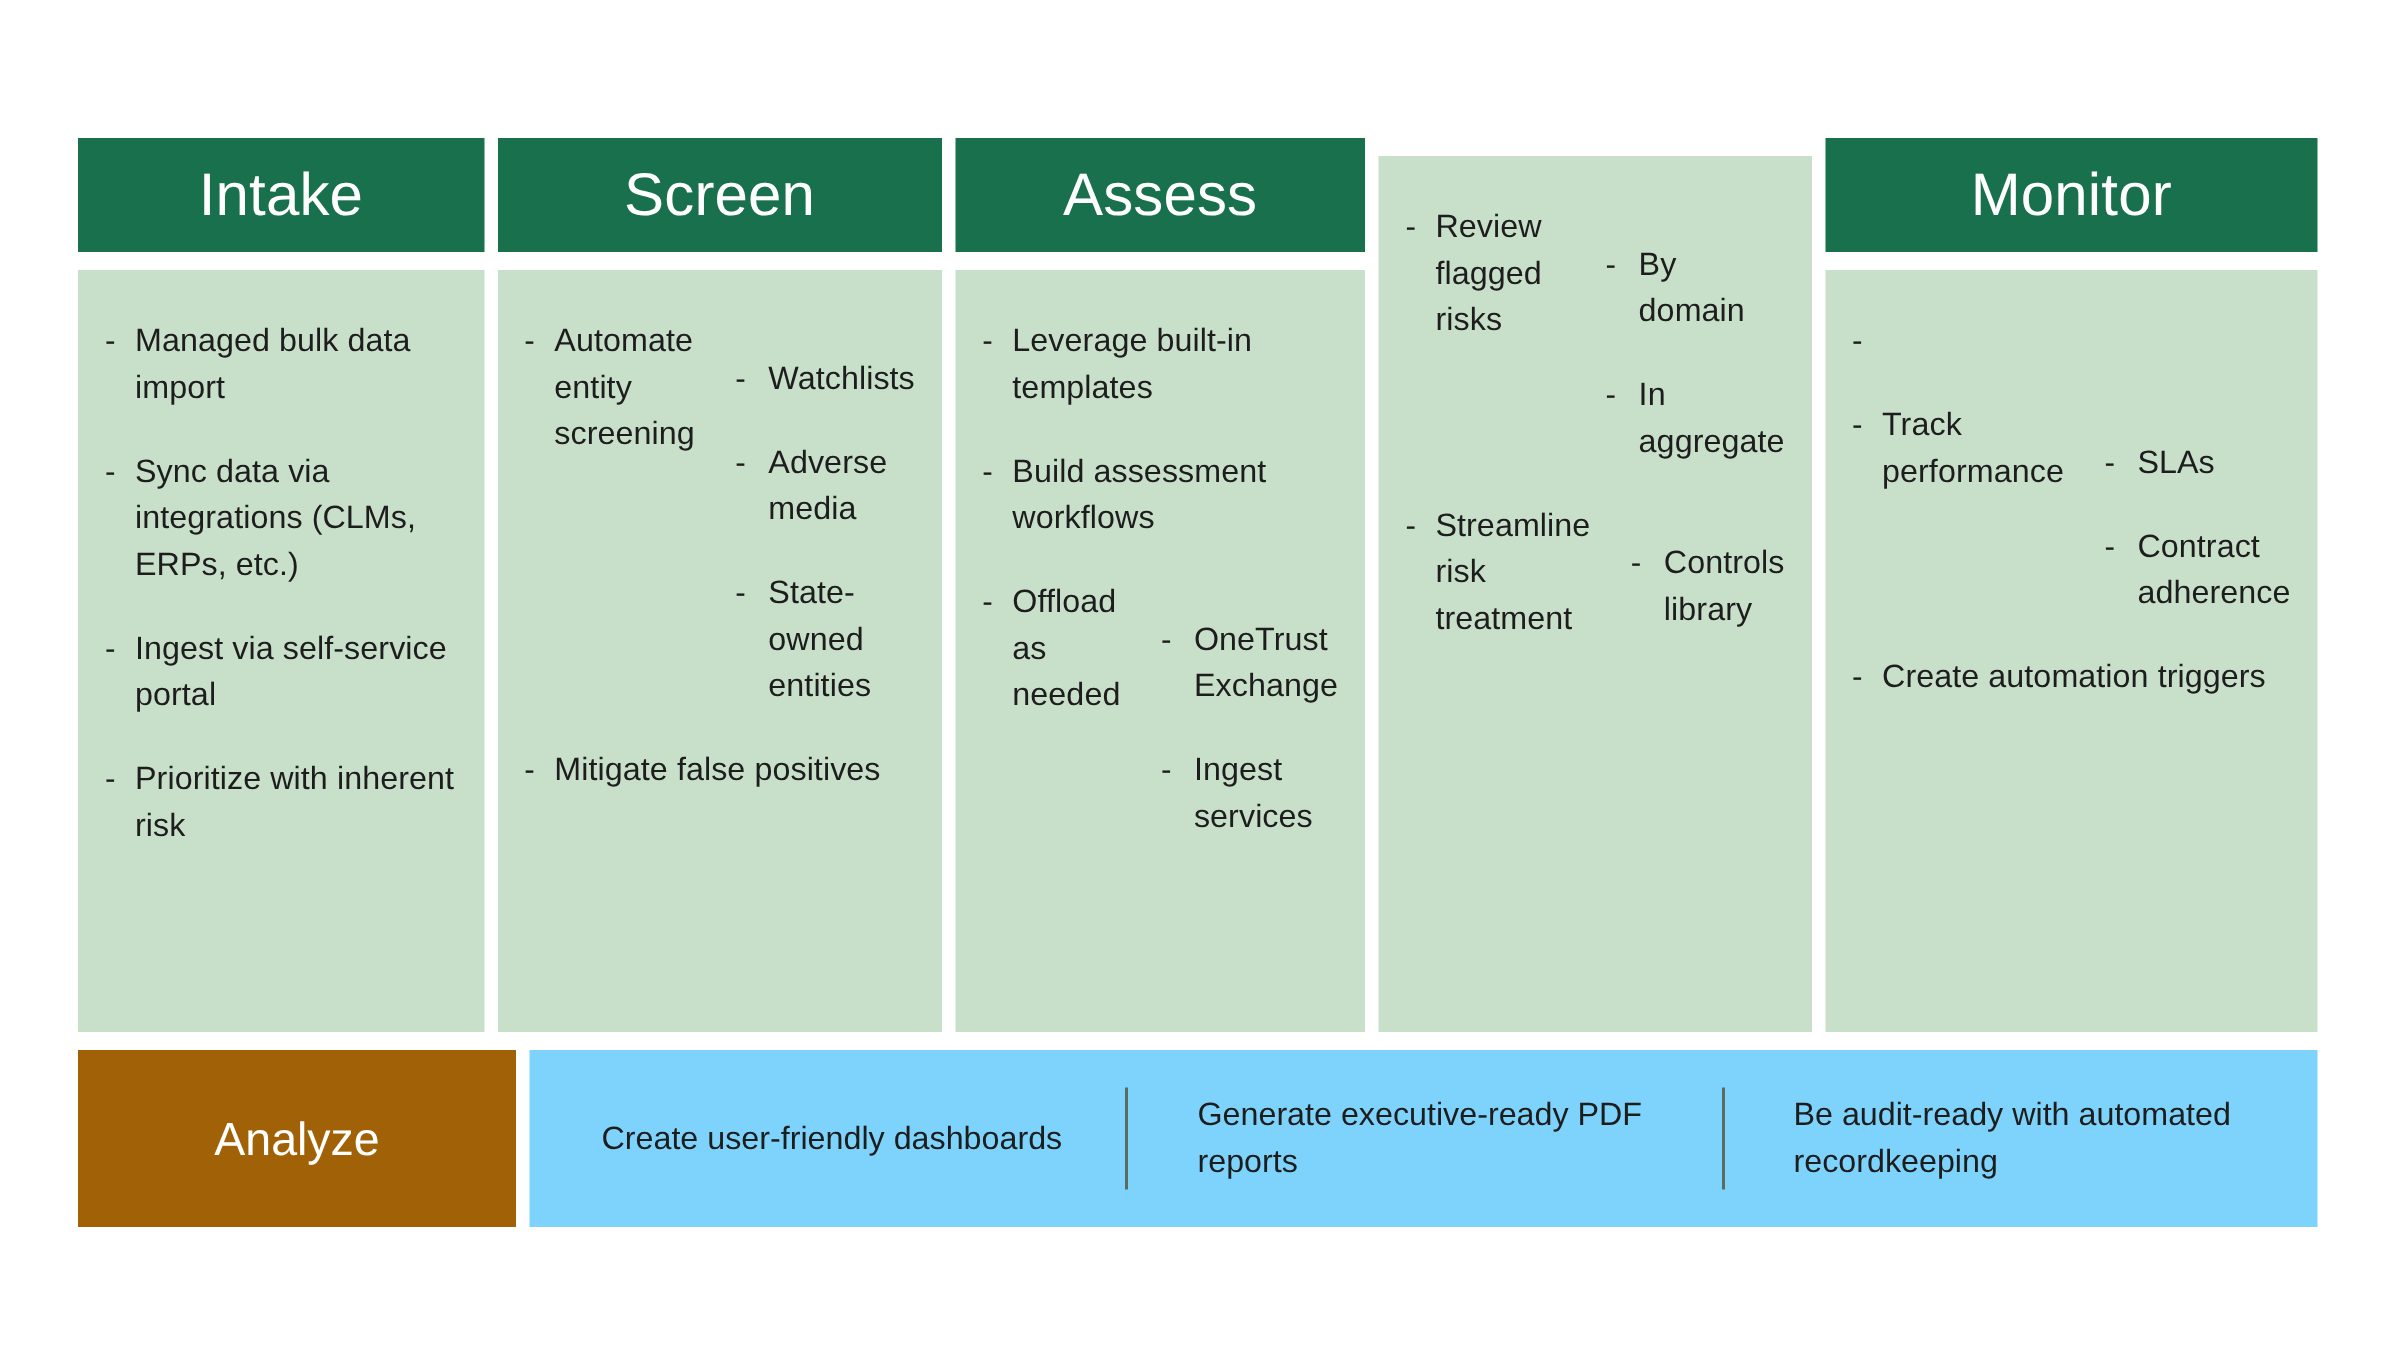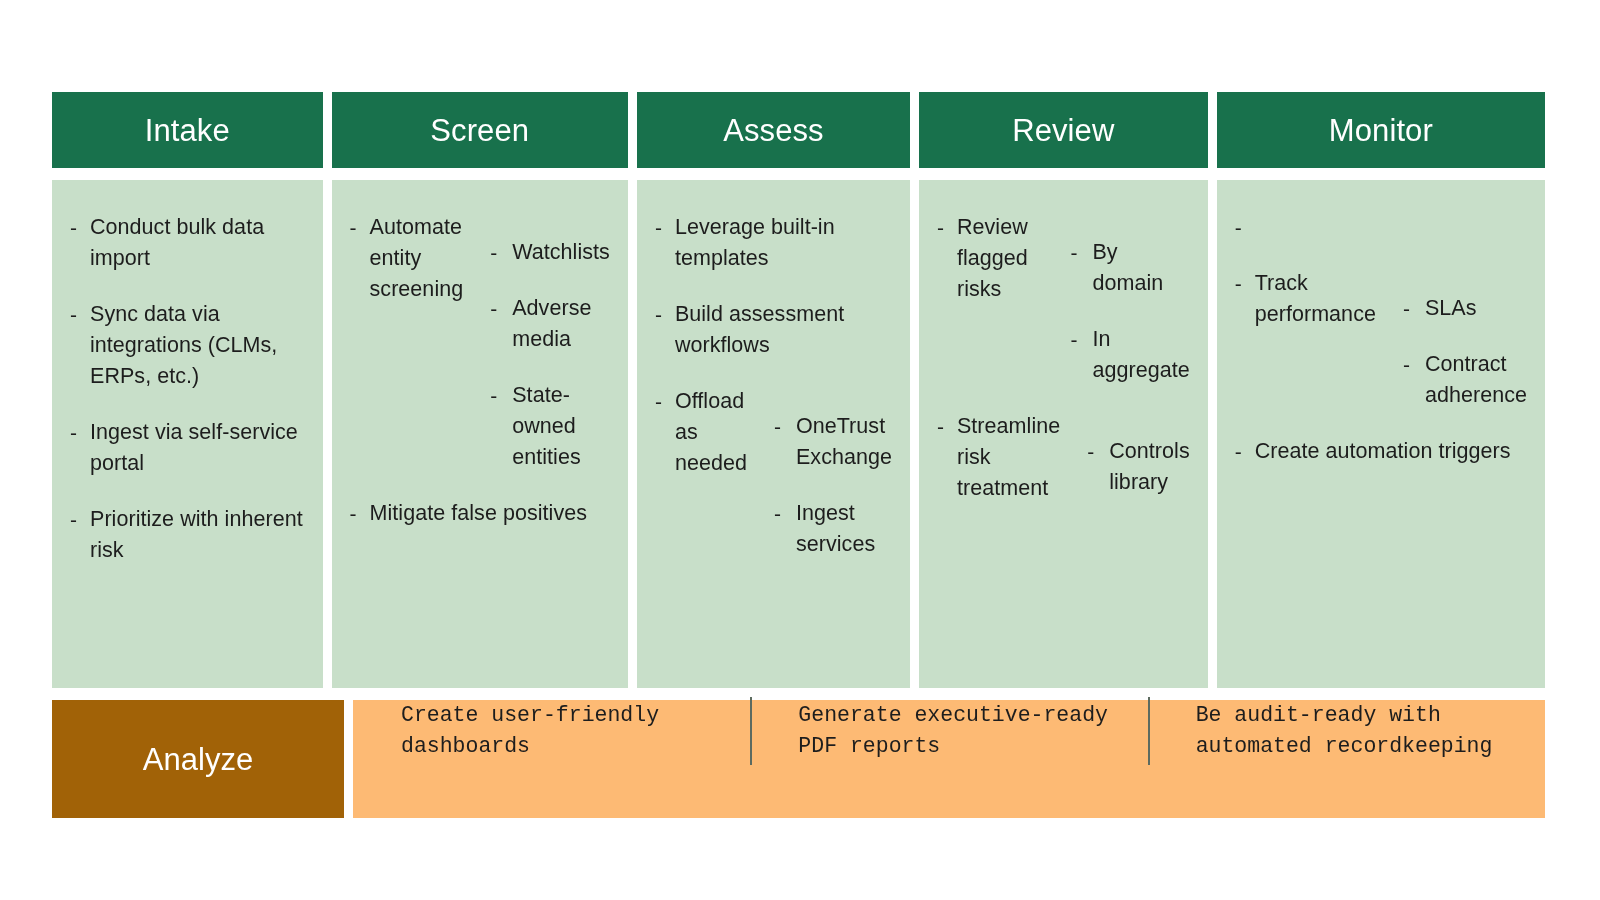--- a/index.html
+++ b/index.html
@@ -38,21 +38,21 @@
 
   .col-header {
     height: 76px;
     background: #18714c;
     display: flex;
     align-items: center;
     justify-content: center;
   }
   .col-header-label {
     color: #ffffff;
-    font-size: 31px;
+    font-size: 40px;
     font-weight: 400;
     letter-spacing: 0.1px;
     line-height: 1;
   }
 
   .col-body {
     margin-top: 12px;
     flex: 1 1 auto;
     background: #c8dfc9;
     padding: 32px 18px 18px 18px;
@@ -114,25 +114,24 @@
     justify-content: center;
   }
   .analyze-label {
     color: #ffffff;
     font-size: 31px;
     font-weight: 400;
     line-height: 1;
   }
   .analyze-panel {
     flex: 1 1 auto;
-    background: #fdba74;
-    display: flex;
-    align-items: flex-start;
+    background: #7dd3fc;
+    display: flex;
+    align-items: center;
     position: relative;
-    font-family: Liberation Mono, monospace;
   }
   .analyze-item {
     flex: 1 1 0;
     padding: 0 22px 0 48px;
     box-sizing: border-box;
     font-size: 21.5px;
     line-height: 31px;
     color: #1d1d1d;
     position: relative;
   }
@@ -155,21 +154,21 @@
   <div class="columns">
 
     <div class="column">
       <div class="col-header">
         <span class="col-header-label">Intake</span>
       </div>
       <div class="col-body">
         <ul class="bullets">
           <li class="bullet">
             <span class="dash">-</span>
-            <span class="btext">Conduct bulk data import</span>
+            <span class="btext">Managed bulk data import</span>
           </li>
           <li class="bullet">
             <span class="dash">-</span>
             <span class="btext">Sync data via integrations (CLMs, ERPs, etc.)</span>
           </li>
           <li class="bullet">
             <span class="dash">-</span>
             <span class="btext">Ingest via self-service portal</span>
           </li>
           <li class="bullet">
@@ -242,23 +241,20 @@
                 <span class="dash">-</span>
                 <span class="btext">Ingest services</span>
               </li>
             </ul>
           </li>
         </ul>
       </div>
     </div>
 
     <div class="column">
-      <div class="col-header">
-        <span class="col-header-label">Review</span>
-      </div>
       <div class="col-body">
         <ul class="bullets">
           <li class="bullet has-sub">
             <div class="row">
               <span class="dash">-</span>
               <span class="btext">Review flagged risks</span>
             </div>
             <ul class="sub">
               <li class="bullet">
                 <span class="dash">-</span>

